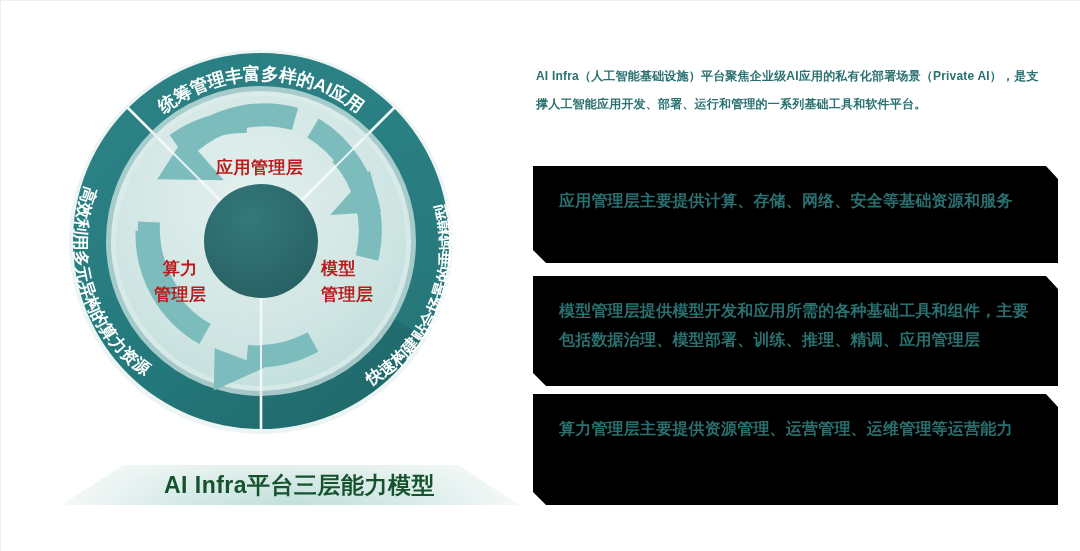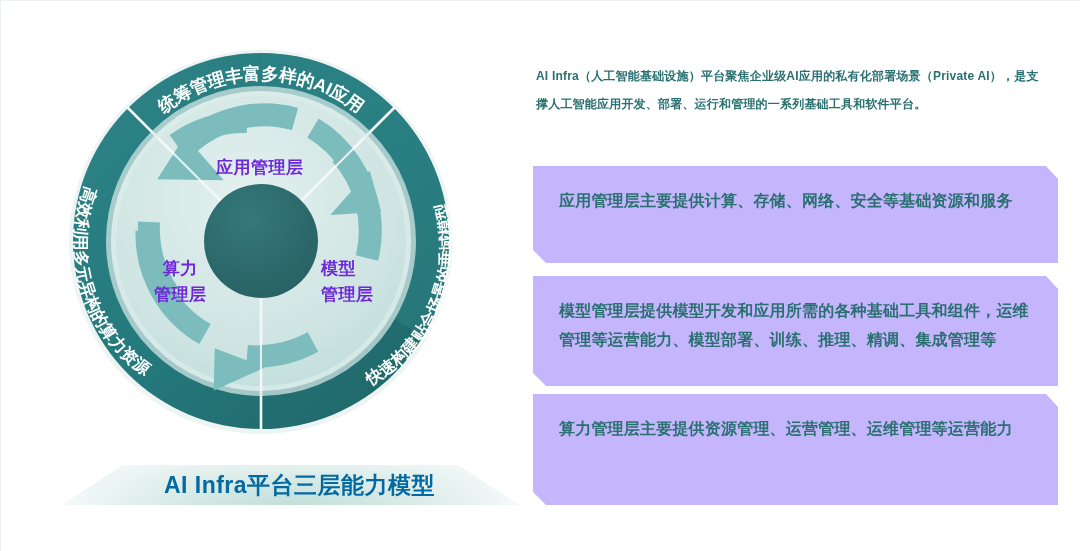--- a/index.html
+++ b/index.html
@@ -52,21 +52,21 @@
     top: 0;
     width: 455px;
     height: 44px;
     display: flex;
     align-items: center;
     justify-content: center;
     padding-left: 18px;
     box-sizing: border-box;
     font-size: 23px;
     font-weight: bold;
-    color: #0369a1;
+    color: #14532d;
     letter-spacing: 0.5px;
     white-space: nowrap;
   }
 
   
   #text-col {
     position: absolute;
     left: 532px;
     top: 0px;
     width: 548px;
@@ -81,39 +81,39 @@
     line-height: 28px;
     font-weight: bold;
     color: #2a7070;
     letter-spacing: 0.2px;
   }
 
   .card {
     position: absolute;
     left: 0px;
     width: 525px;
-    background: #c4b5fd;
+    background: #000000;
     box-sizing: border-box;
     padding: 20px 26px 18px 26px;
     font-size: 16px;
     line-height: 29px;
     font-weight: bold;
     color: #2a7070;
     letter-spacing: 0.2px;
     -webkit-clip-path: polygon(0 0, 513px 0, 525px 13px, 525px 100%, 13px 100%, 0 calc(100% - 13px));
     clip-path: polygon(0 0, 513px 0, 525px 13px, 525px 100%, 13px 100%, 0 calc(100% - 13px));
   }
   #card-app   { top: 165px;  height: 97px; }
   #card-model { top: 275px;  height: 110px; }
   #card-compute { top: 393px; height: 111px; }
 
   
   .ring-label {
     position: absolute;
-    color: #6d28d9;
+    color: #b91c1c;
     font-weight: bold;
     white-space: nowrap;
     letter-spacing: 0.5px;
   }
   #label-app {
     left: 215px; top: 155px;
     font-size: 17px;
   }
   #label-compute {
     left: 153px; top: 255px;
@@ -264,18 +264,18 @@
       <div id="banner-label">AI Infra平台三层能力模型</div>
     </div>
   </div>
 
   <div id="text-col">
 
     <p id="intro">AI Infra（人工智能基础设施）平台聚焦企业级AI应用的私有化部署场景（Private AI），是支撑人工智能应用开发、部署、运行和管理的一系列基础工具和软件平台。</p>
 
     <div class="card" id="card-app">应用管理层主要提供计算、存储、网络、安全等基础资源和服务</div>
 
-    <div class="card" id="card-model">模型管理层提供模型开发和应用所需的各种基础工具和组件，运维管理等运营能力、模型部署、训练、推理、精调、集成管理等</div>
+    <div class="card" id="card-model">模型管理层提供模型开发和应用所需的各种基础工具和组件，主要包括数据治理、模型部署、训练、推理、精调、应用管理层</div>
 
     <div class="card" id="card-compute">算力管理层主要提供资源管理、运营管理、运维管理等运营能力</div>
   </div>
 
 </div>
 
 </body></html>

